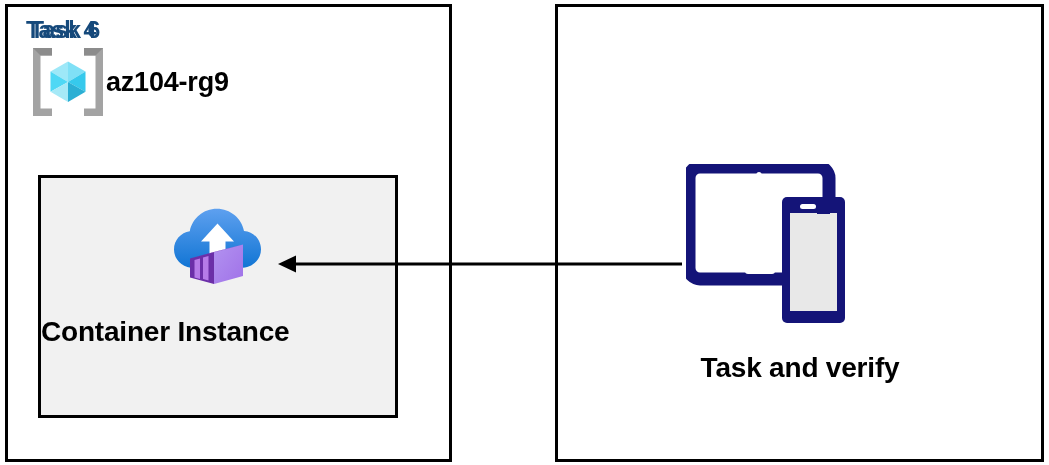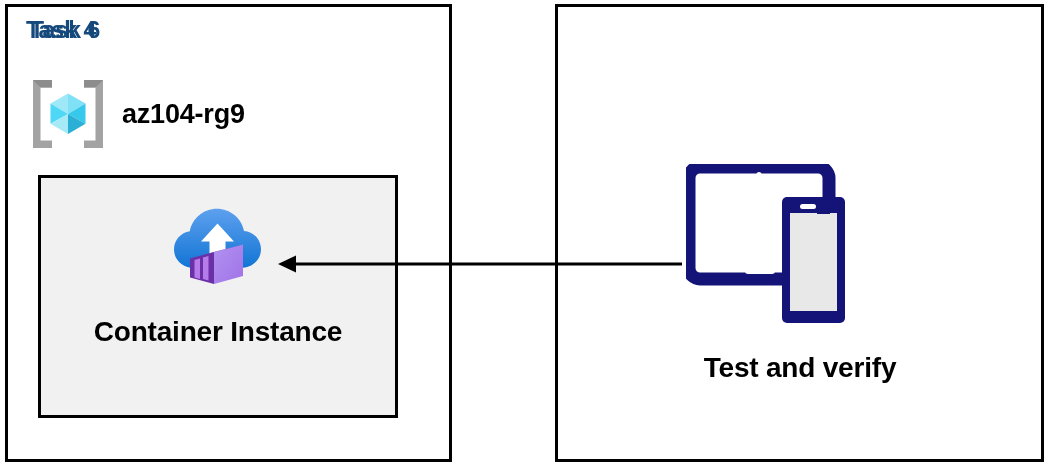--- a/index.html
+++ b/index.html
@@ -37,24 +37,23 @@
     letter-spacing: 0.1px;
     white-space: nowrap;
   }
   #title-task1 { left: 26px; top: 17px; }
   #title-task2 { left: 30px; top: 17px; }
 
   
   #rg-row {
     position: absolute;
     left: 30px;
-    top: 76px;
+    top: 44px;
     display: flex;
     align-items: center;
-    gap: 16px;
   }
   #rg-icon { width: 76px; height: 76px; display: block; }
   #rg-label {
     font-size: 27px;
     font-weight: bold;
     color: #000000;
     white-space: nowrap;
     letter-spacing: -0.2px;
   }
 
@@ -76,21 +75,21 @@
     transform: translateX(-50%);
     width: 96px;
     height: 96px;
     display: block;
   }
   #aci-label {
     position: absolute;
     left: 0;
     right: 0;
     top: 138px;
-    text-align: center;
+    text-align: left;
     font-size: 28px;
     font-weight: bold;
     color: #000000;
     letter-spacing: -0.2px;
     white-space: nowrap;
   }
 
   
   #devices-icon {
     position: absolute;
@@ -208,20 +207,20 @@
 
     <rect x="96" y="33" width="63" height="126" rx="5" ry="5" fill="#141478"></rect>
 
     <rect x="104" y="49" width="47" height="98" fill="#E8E8E8"></rect>
 
     <rect x="114" y="40" width="16" height="5" rx="2.5" ry="2.5" fill="#FFFFFF"></rect>
 
     <rect x="131" y="41" width="13" height="9" fill="#141478"></rect>
   </svg>
 
-  <div id="devices-label">Test and verify</div>
+  <div id="devices-label">Task and verify</div>
 
   <svg id="connector" viewBox="0 0 412 32">
     <line x1="20" y1="16" x2="412" y2="16" stroke="#000000" stroke-width="3.2"></line>
     <polygon points="8,16 26,7.5 26,24.5" fill="#000000"></polygon>
   </svg>
 
 </div>
 
 </body></html>

